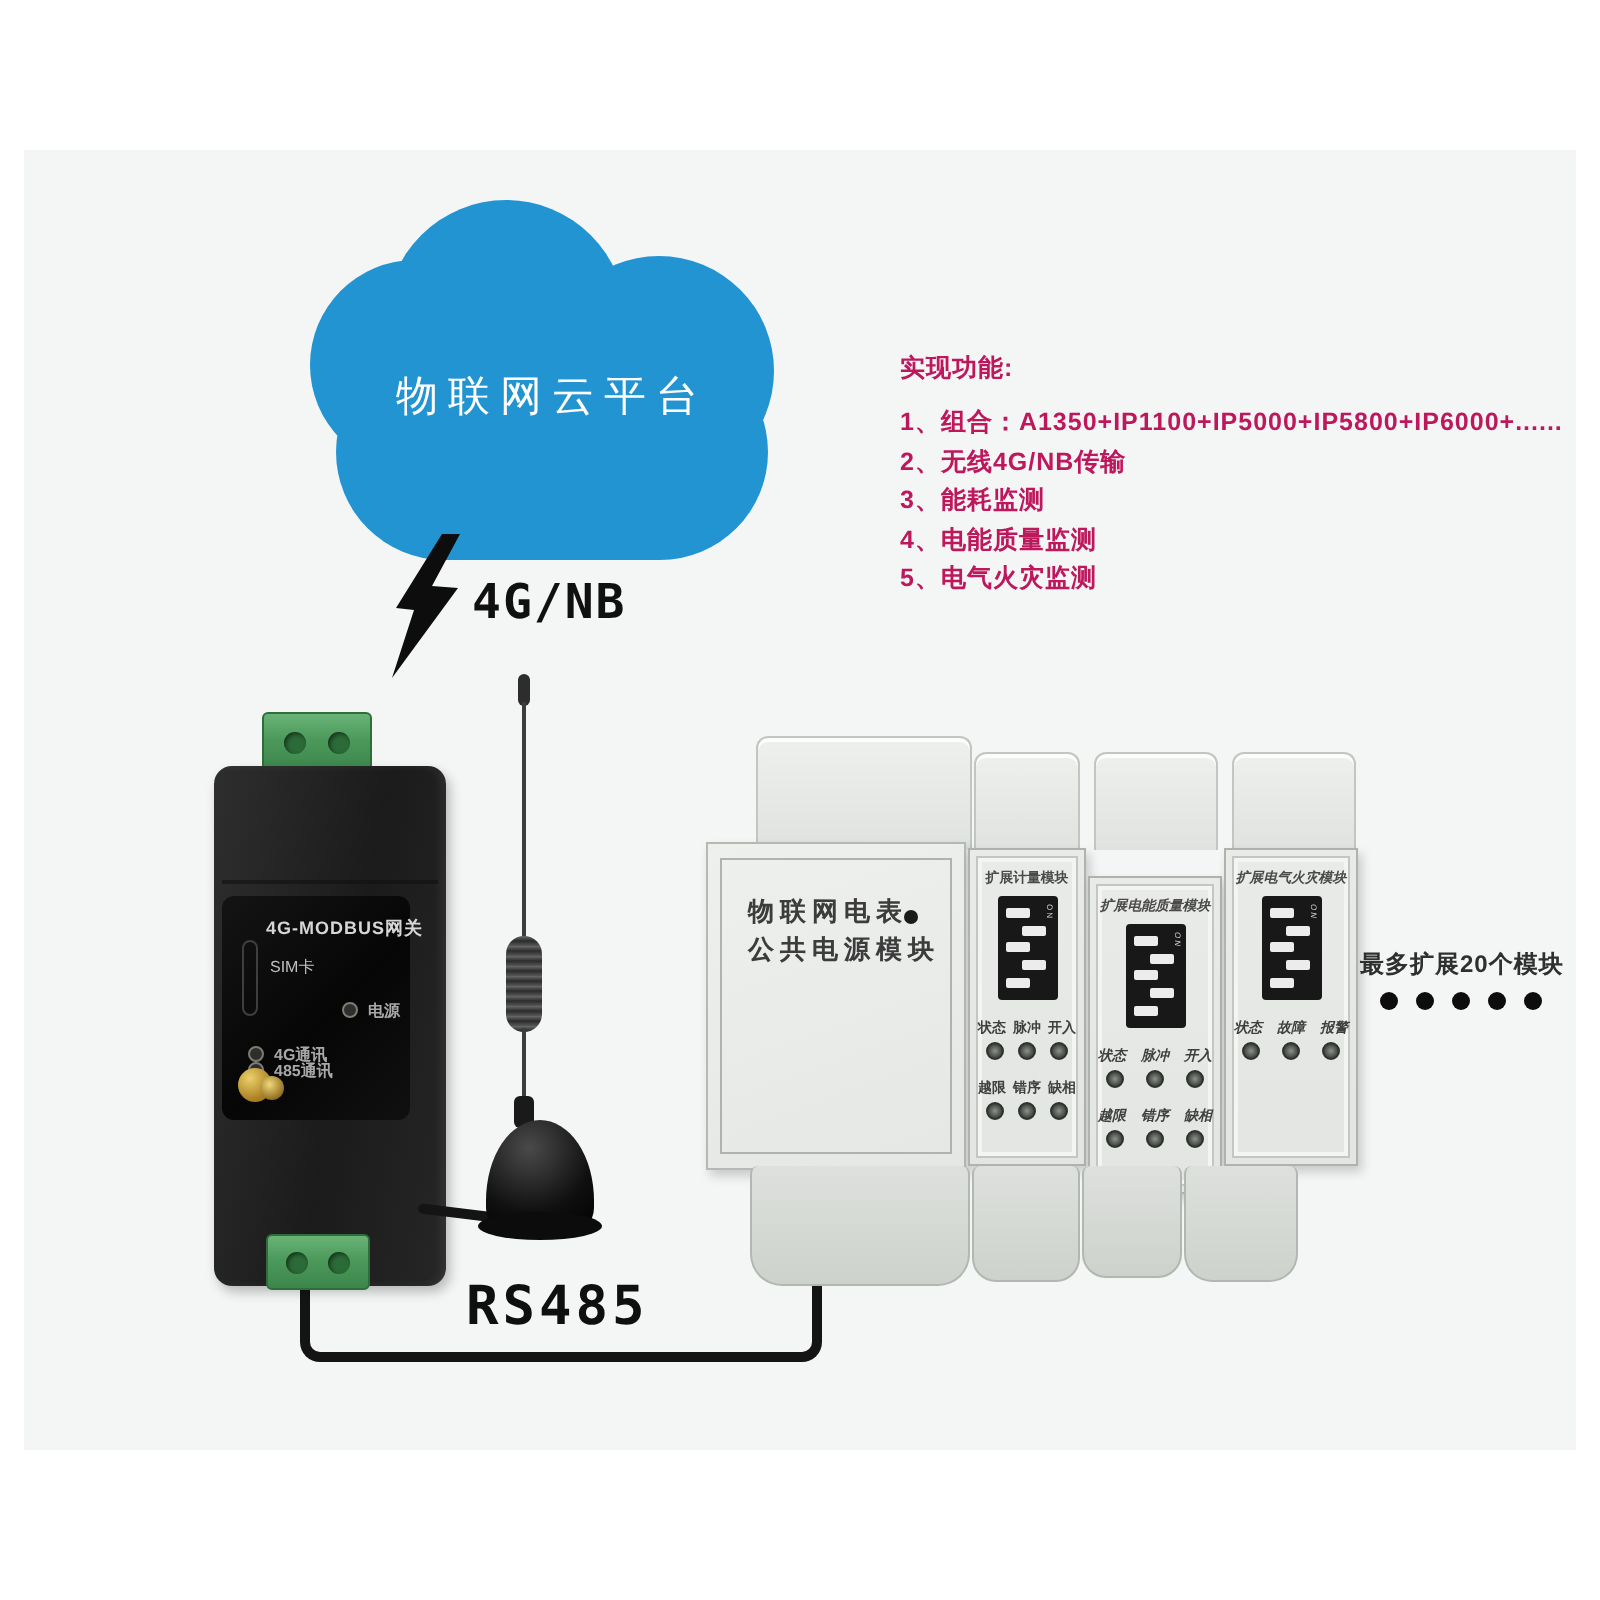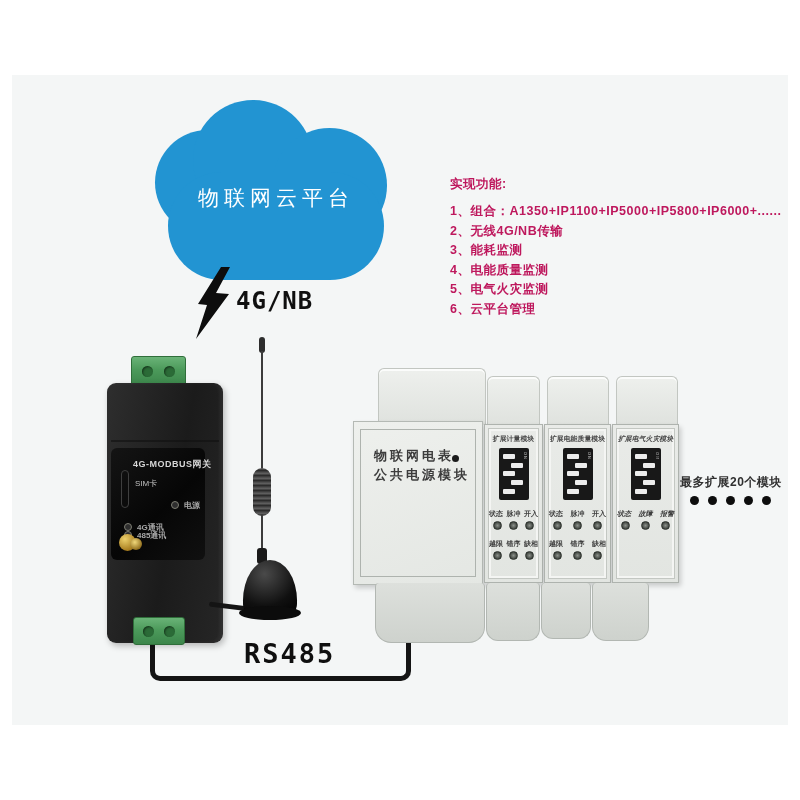--- a/index.html
+++ b/index.html
@@ -11,21 +11,21 @@
   
   .cloud-part{background:#2294d2;border-radius:50%;}
   .cloud-base{background:#2294d2;border-radius:54px;}
   .cloud-label{left:168px;top:184px;width:216px;text-align:center;color:#ffffff;
                font-size:21px;font-weight:500;letter-spacing:5px;}
 
   
   .wireless-label{left:236px;top:287px;font-family:"DejaVu Sans Mono",monospace;
                   font-size:24px;font-weight:700;color:#101010;letter-spacing:1px;}
   .bus-label{left:233px;top:638px;font-family:"DejaVu Sans Mono",monospace;
-             font-size:27px;font-weight:600;color:#0f0f0f;letter-spacing:2px;margin-left:11px;}
+             font-size:27px;font-weight:600;color:#0f0f0f;letter-spacing:2px;}
   .wire{left:150px;top:636px;width:251px;height:40px;border-left:5px solid #141414;
         border-right:5px solid #141414;border-bottom:5px solid #141414;
         border-radius:0 0 10px 10px;}
 
   
   .features{left:450px;top:176px;width:320px;color:#be185d;font-size:12.5px;
             font-weight:600;letter-spacing:0.5px;}
   .features .title{margin-bottom:9px;}
   .features .item{line-height:19.5px;white-space:nowrap;}
 
@@ -87,21 +87,21 @@
                background:linear-gradient(#ebede a,#e6e8e5);}
   .power-line{left:374px;width:110px;font-size:13px;font-weight:700;color:#3c3c3c;
               letter-spacing:3px;white-space:nowrap;}
   .power-dot{left:452px;top:455px;width:7px;height:7px;border-radius:50%;background:#1b1b1b;}
 
   .mod{background:linear-gradient(#e9ebe8,#e2e5e1);border:1px solid #aeb3ae;
        box-shadow:2px 3px 5px rgba(0,0,0,.18);}
   .mod-inner{position:absolute;left:4px;top:4px;right:4px;bottom:4px;
              border:2px solid #f4f5f3;outline:1px solid #c3c7c2;}
   .mod-m1{left:484px;top:424px;width:57px;height:157px;}
-  .mod-m2{left:544px;top:424px;width:65px;height:157px;}
+  .mod-m2{left:544px;top:438px;width:65px;height:157px;font-style:italic;}
   .mod-m3{left:612px;top:424px;width:65px;height:157px;font-style:italic;}
   .mod-title{position:absolute;left:0;top:9px;width:100%;text-align:center;
              font-size:7.5px;color:#4a4a4a;font-weight:700;white-space:nowrap;
              transform:scale(.92);}
   .dip{position:absolute;left:50%;top:23px;width:30px;height:48px;margin-left:-15px;
        background:#181818;border-radius:2px;display:flex;flex-direction:column;
        justify-content:space-evenly;padding:2px 0;}
   .dip-toggle{width:12px;height:5px;background:#ececec;border-radius:1px;margin-left:4px;}
   .dip-toggle:nth-child(2){margin-left:12px;}
   .dip-toggle:nth-child(4){margin-left:12px;}
@@ -147,21 +147,20 @@
   </svg>
   <div class="abs wireless-label">4G/NB</div>
 
   <div class="abs features">
     <div class="title">实现功能:</div>
     <div class="item">1、组合：A1350+IP1100+IP5000+IP5800+IP6000+......</div>
     <div class="item">2、无线4G/NB传输</div>
     <div class="item">3、能耗监测</div>
     <div class="item">4、电能质量监测</div>
     <div class="item">5、电气火灾监测</div>
-    <div class="item">6、云平台管理</div>
   </div>
 
   <div class="abs wire"></div>
   <div class="abs bus-label">RS485</div>
 
   <div class="abs terminal terminal-top">
     <span class="screw"></span>
     <span class="screw"></span>
   </div>
   <div class="abs gw-body"></div>

